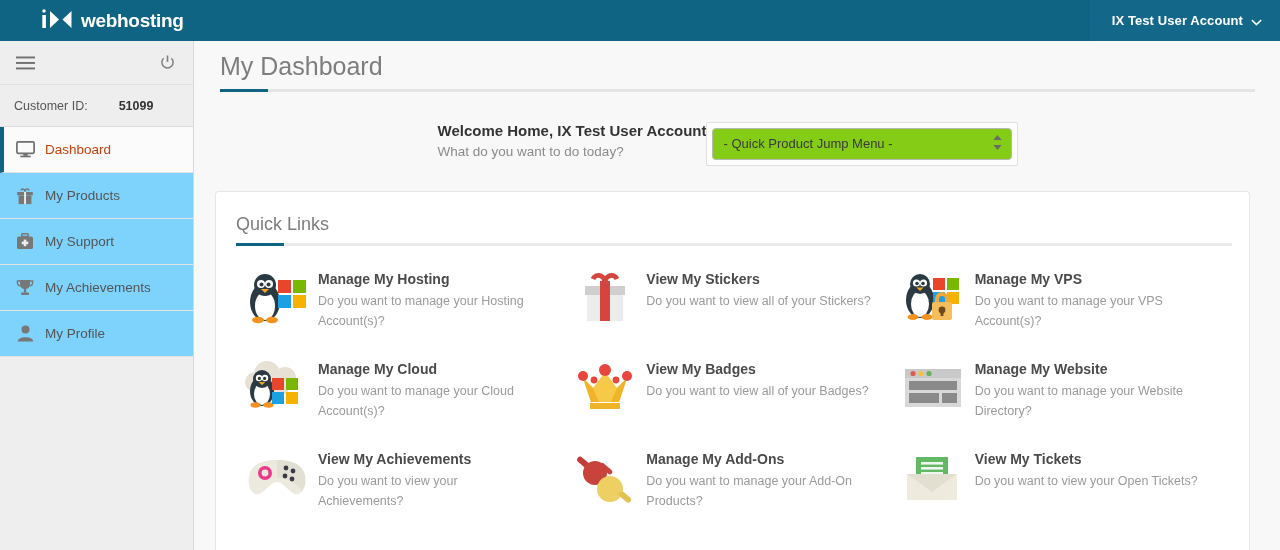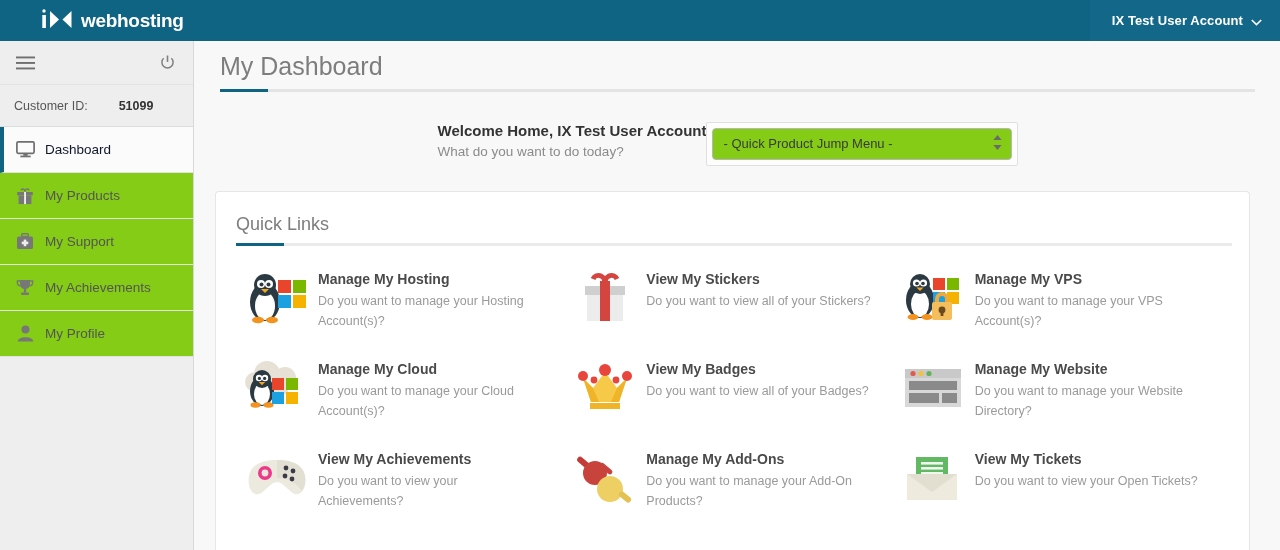--- a/index.html
+++ b/index.html
@@ -70,38 +70,38 @@
   }
   .cust-id b { color: #333333; margin-left: 3px; font-weight: bold; }
 
   .nav-item {
     position: relative;
     height: 46px;
     display: flex; align-items: center;
     padding-left: 14px;
     border-bottom: 1px solid #e2e2e2;
     cursor: pointer;
-    background: #84cc16;
+    background: #7dd3fc;
   }
   .nav-item.active {
     background: #fbfbfb;
     border-left: 4px solid #0f6383;
     padding-left: 10px;
   }
   .nav-icon {
     width: 22px; height: 22px;
     display: flex; align-items: center; justify-content: center;
     margin-right: 9px;
     flex: 0 0 22px;
   }
   .nav-label {
     font-size: 13.5px;
     color: #555555;
   }
-  .nav-item.active .nav-label { color: #0f172a; }
+  .nav-item.active .nav-label { color: #c2410c; }
 
   
   .main {
     position: absolute; top: 41px; left: 195px;
     width: 1085px; height: 509px;
     background: #f8f8f8;
     overflow: hidden;
   }
   .page-head {
     padding: 12px 0 0 25px;

